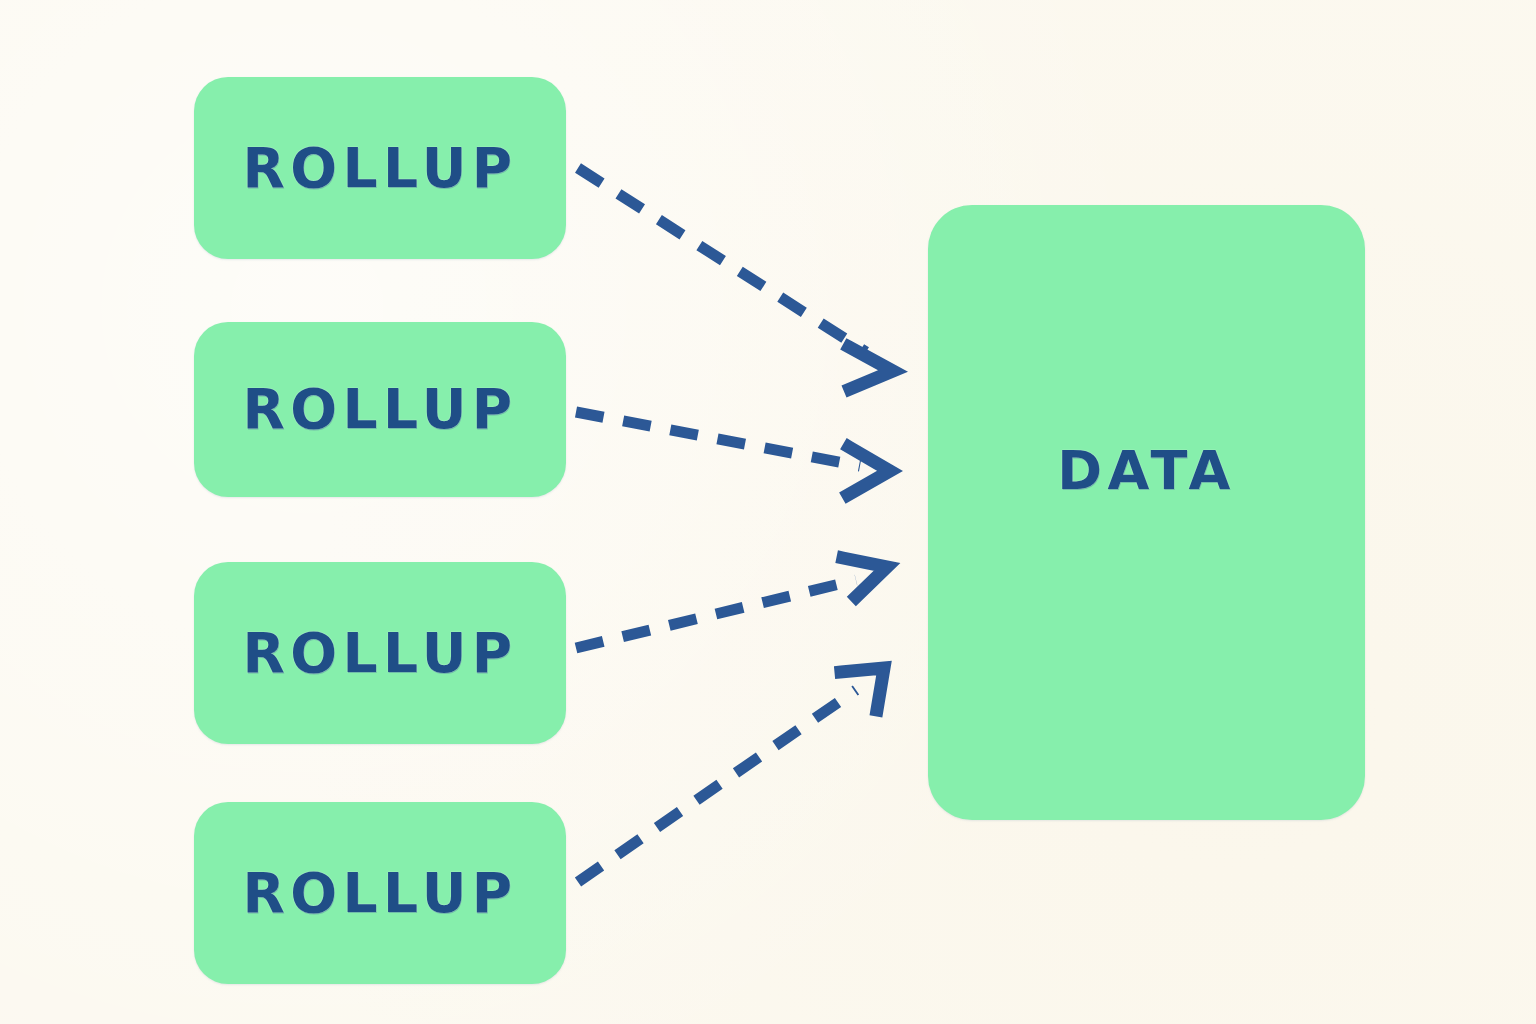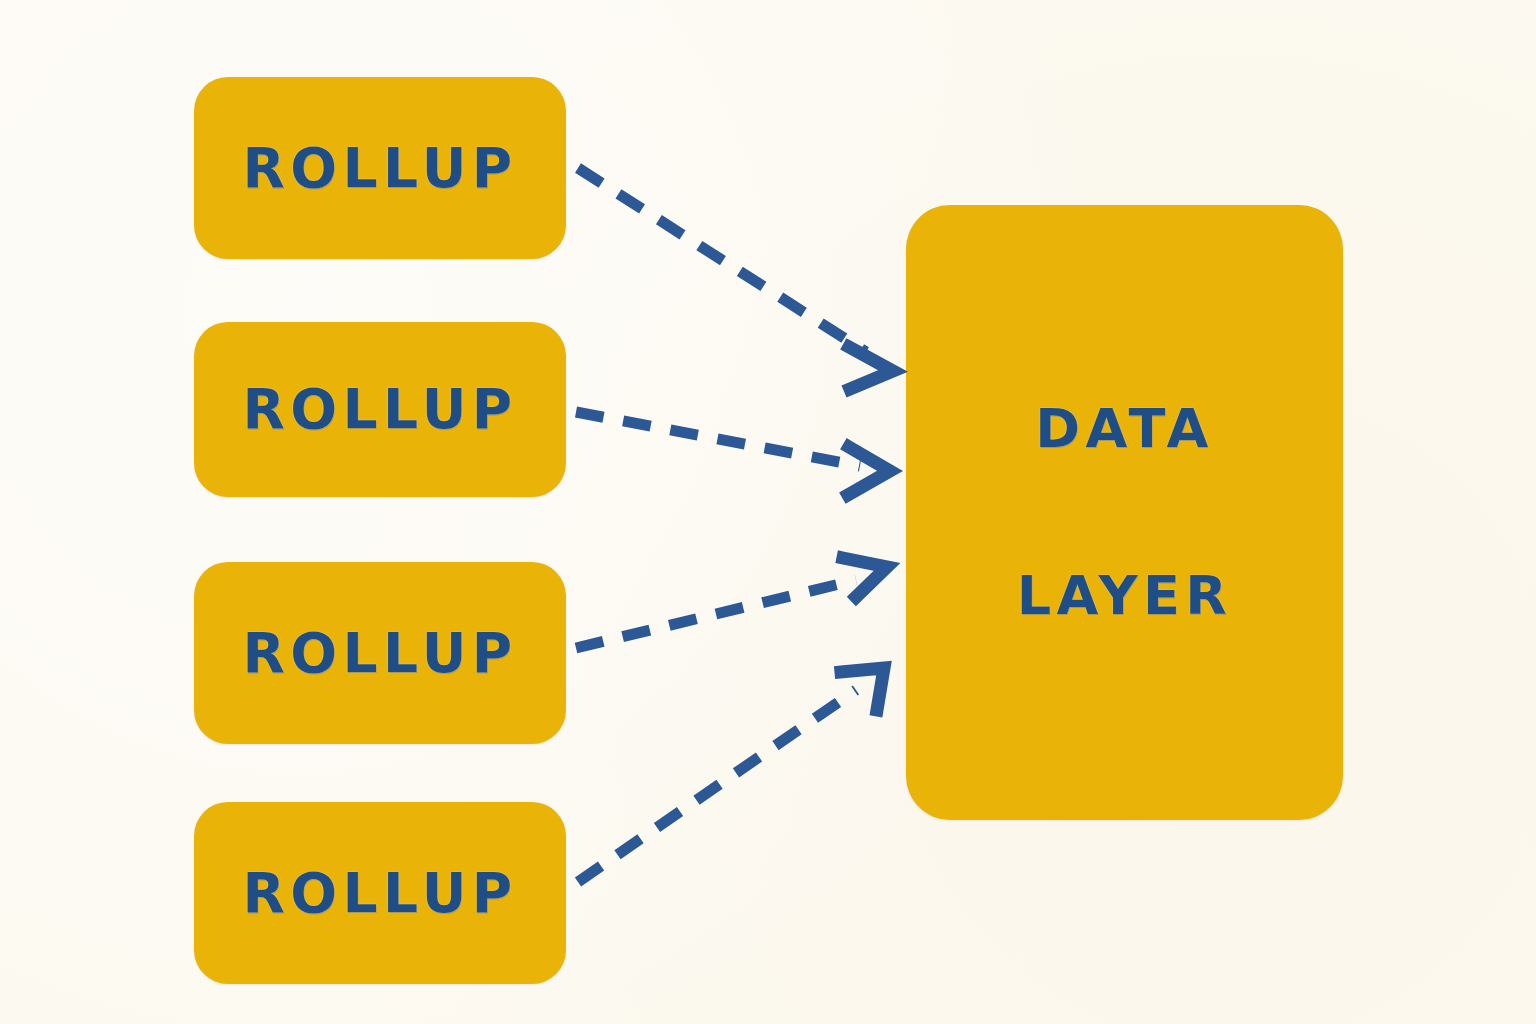--- a/index.html
+++ b/index.html
@@ -24,21 +24,21 @@
     pointer-events: none;
     background:
       radial-gradient(circle at 20% 30%, rgba(255,255,255,0.55), rgba(255,255,255,0) 60%),
       radial-gradient(circle at 80% 70%, rgba(250,245,232,0.6), rgba(255,255,255,0) 65%);
     z-index: 0;
   }
 
   .node {
     position: absolute;
     box-sizing: border-box;
-    background: #eab308;
+    background: #86efac;
     display: flex;
     align-items: center;
     justify-content: center;
     z-index: 2;
     box-shadow: 0 1px 2px rgba(120,150,175,0.18);
   }
   .node-label {
     color: #1f4e87;
     font-family: "DejaVu Sans", sans-serif;
     font-weight: 700;
@@ -54,21 +54,21 @@
   .rollup-box {
     width: 372px;
     height: 182px;
     border-radius: 34px;
   }
   .rollup-box .node-label {
     font-size: 55px;
   }
 
   .da-box {
-    left: 906px;
+    left: 928px;
     top: 205px;
     width: 437px;
     height: 615px;
     border-radius: 44px;
   }
   .da-box .node-label {
     font-size: 54px;
     line-height: 1.55;
     padding: 0 14px;
   }
@@ -112,21 +112,20 @@
   </div>
 
   <div class="node rollup-box" style="left:194px; top:802px; width:372px; height:182px;">
     <span class="node-label">ROLLUP</span>
   </div>
 
   <div class="node da-box">
     <span class="node-label">
       <span>DATA</span><br>
       <br>
-      <span>LAYER</span>
     </span>
   </div>
 
   <svg id="arrows" viewBox="0 0 1536 1024" width="1536" height="1024">
 
     <g>
       <path class="arrow-path" d="M 578 168 L 866 352"></path>
       <path class="arrow-head" d="M 849 347 L 893 371 L 850 389"></path>
     </g>
 

